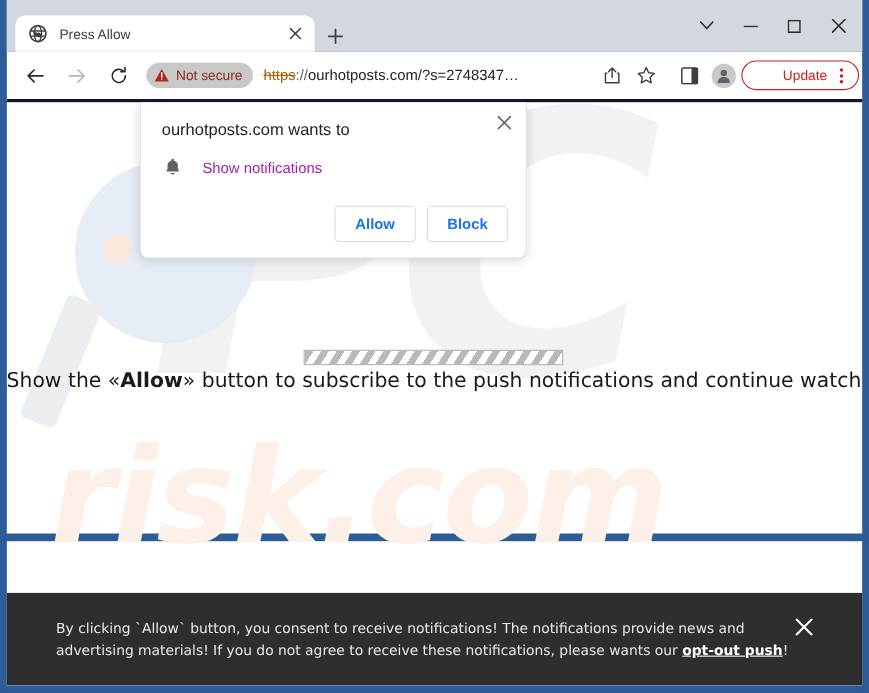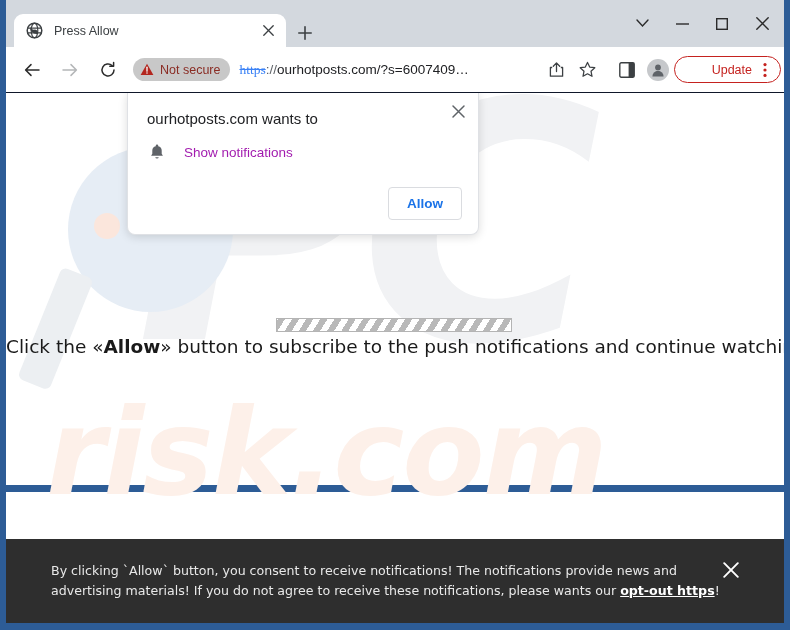--- a/index.html
+++ b/index.html
@@ -59,21 +59,21 @@
     width: 40px; height: 29px;
     display: flex; align-items: center; justify-content: center;
   }
 
   
   .toolbar {
     position: absolute; left: 6px; top: 47px;
     width: 778px; height: 46px;
     background: #ffffff;
     display: flex; align-items: center;
-    border-bottom: 1px solid #0f172a;
+    border-bottom: 3px solid #0f172a;
   }
   .nav-btn {
     width: 30px; height: 30px; flex: 0 0 auto;
     display: flex; align-items: center; justify-content: center;
     border-radius: 50%;
   }
   .nav-btn:first-child { margin-left: 11px; }
   .nav-gap { width: 8px; flex: 0 0 auto; }
 
   .omnibox {
@@ -90,21 +90,21 @@
     flex: 0 0 auto;
   }
   .notsecure-label {
     font-size: 12.5px; color: #8a2c24; margin-left: 6px; white-space: nowrap;
   }
   .url-text {
     font-size: 13.5px; color: #202124;
     margin-left: 9px; white-space: nowrap;
     overflow: hidden; text-overflow: clip;
   }
-  .url-scheme { color: #3b82f6; text-decoration: line-through; font-family: Liberation Serif, serif; }
+  .url-scheme { color: #a16207; text-decoration: line-through; }
   .url-sep    { color: #5f6368; }
 
   .tb-icon {
     width: 30px; height: 30px; flex: 0 0 auto;
     display: flex; align-items: center; justify-content: center;
     border-radius: 50%; margin-right: 1px;
   }
   .avatar {
     width: 22px; height: 22px; border-radius: 50%;
     background: #c6c8cb; display: flex; align-items: center; justify-content: center;
@@ -318,21 +318,21 @@
 
     <div class="omnibox">
       <span class="notsecure">
         <svg width="14" height="13" viewBox="0 0 14 13">
           <path d="M7 0.7 L13.4 12 H0.6 Z" fill="#b3261e"></path>
           <path d="M7 4.2 V8.2" stroke="#ffffff" stroke-width="1.3" stroke-linecap="round"></path>
           <circle cx="7" cy="10" r="0.75" fill="#ffffff"></circle>
         </svg>
         <span class="notsecure-label">Not secure</span>
       </span>
-      <span class="url-text"><span class="url-scheme">https</span><span class="url-sep">://</span><span>ourhotposts.com/?s=6007409…</span></span>
+      <span class="url-text"><span class="url-scheme">https</span><span class="url-sep">://</span><span>ourhotposts.com/?s=2748347…</span></span>
     </div>
 
     <div class="tb-icon">
       <svg width="17" height="17" viewBox="0 0 17 17">
         <path d="M4.2 6.5 H2.4 V15.2 H14.6 V6.5 H12.8" stroke="#3c4043" stroke-width="1.3" fill="none" stroke-linejoin="round"></path>
         <path d="M8.5 10.5 V2.2 M5.3 5.2 L8.5 1.9 L11.7 5.2" stroke="#3c4043" stroke-width="1.3" fill="none" stroke-linecap="round" stroke-linejoin="round"></path>
       </svg>
     </div>
     <div class="tb-icon">
       <svg width="17" height="17" viewBox="0 0 17 17">
@@ -370,45 +370,46 @@
 
     <div class="wm-pc">PC</div>
     <div class="wm-mag"></div>
     <div class="wm-mag-dot1"></div>
     <div class="wm-mag-dot2"></div>
     <div class="wm-mag-handle"></div>
     <div class="wm-risk">risk.com</div>
 
     <div class="progress"></div>
 
-    <div class="main-msg"><span>Click the «</span><b>Allow</b><span>» button to subscribe to the push notifications and continue watching</span></div>
+    <div class="main-msg"><span>Show the «</span><b>Allow</b><span>» button to subscribe to the push notifications and continue watching</span></div>
 
     <div class="perm-dialog">
       <div class="perm-close">
         <svg width="13" height="13" viewBox="0 0 13 13">
           <path d="M1 1 L12 12 M12 1 L1 12" stroke="#5f6368" stroke-width="1.45" stroke-linecap="round"></path>
         </svg>
       </div>
       <div class="perm-title">ourhotposts.com wants to</div>
       <div class="perm-row">
         <span class="perm-bell">
           <svg width="18" height="18" viewBox="0 0 18 18">
             <path d="M9 1.4 a1.25 1.25 0 0 1 1.25 1.25 v0.5 a4.6 4.6 0 0 1 3.45 4.45 v3.1 l1.2 2.1 H3.1 l1.2 -2.1 v-3.1 A4.6 4.6 0 0 1 7.75 3.15 v-0.5 A1.25 1.25 0 0 1 9 1.4 z" fill="#5f6368"></path>
             <path d="M7.2 14.2 a1.85 1.85 0 0 0 3.6 0 z" fill="#5f6368"></path>
           </svg>
         </span>
         <span class="perm-permtext">Show notifications</span>
       </div>
       <div class="perm-actions">
         <div class="perm-btn">Allow</div>
+        <div class="perm-btn">Block</div>
       </div>
     </div>
 
     <div class="consent">
-      <div class="consent-text"><span>By clicking `Allow` button, you consent to receive notifications! The notifications provide news and advertising materials! If you do not agree to receive these notifications, please wants our </span><span class="consent-link">opt-out https</span><span>!</span></div>
+      <div class="consent-text"><span>By clicking `Allow` button, you consent to receive notifications! The notifications provide news and advertising materials! If you do not agree to receive these notifications, please wants our </span><span class="consent-link">opt-out push</span><span>!</span></div>
       <div class="consent-close">
         <svg width="16" height="16" viewBox="0 0 16 16">
           <path d="M1.2 1.2 L14.8 14.8 M14.8 1.2 L1.2 14.8" stroke="#ffffff" stroke-width="1.9" stroke-linecap="round"></path>
         </svg>
       </div>
     </div>
 
   </div>
 
   <div class="frame-left"></div>

